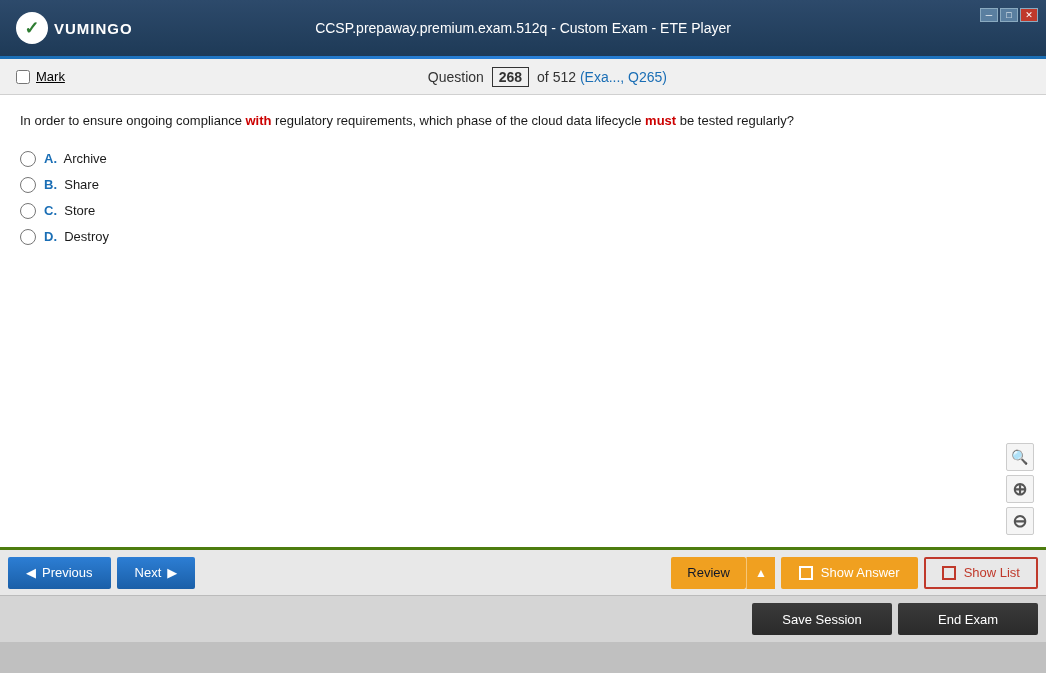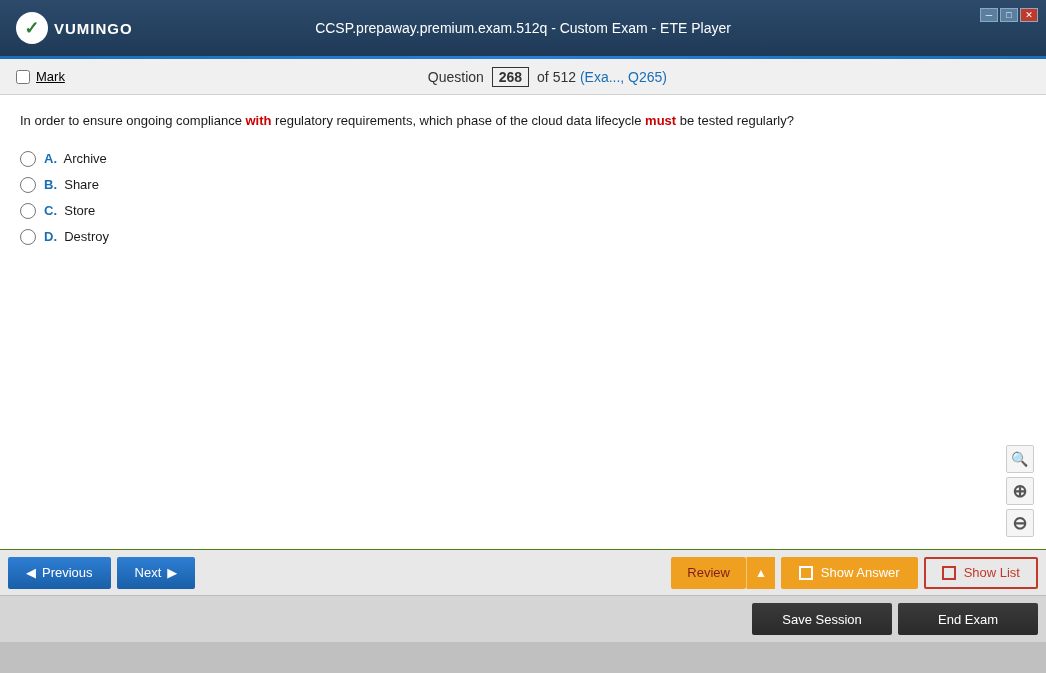--- a/index.html
+++ b/index.html
@@ -115,21 +115,21 @@
       color: #1a6eb5;
     }
 
     
     .main-content {
       background: white;
       height: 455px;
       padding: 16px 20px;
       position: relative;
       overflow-y: auto;
-      border-bottom: 1px solid #4d7c0f;
+      border-bottom: 3px solid #4d7c0f;
     }
     .question-text {
       font-size: 13px;
       color: #1a1a1a;
       margin-bottom: 20px;
       line-height: 1.5;
     }
     .options {
       display: flex;
       flex-direction: column;
@@ -199,21 +199,21 @@
       display: flex;
       align-items: center;
       gap: 6px;
       border-radius: 2px;
     }
 
     .spacer { flex: 1; }
 
     .review-btn {
       background: #f0a020;
-      color: #7f1d1d;
+      color: #0f172a;
       border: none;
       height: 32px;
       padding: 0 16px;
       cursor: pointer;
       font-size: 13px;
       display: flex;
       align-items: center;
       gap: 6px;
       border-radius: 2px;
     }

